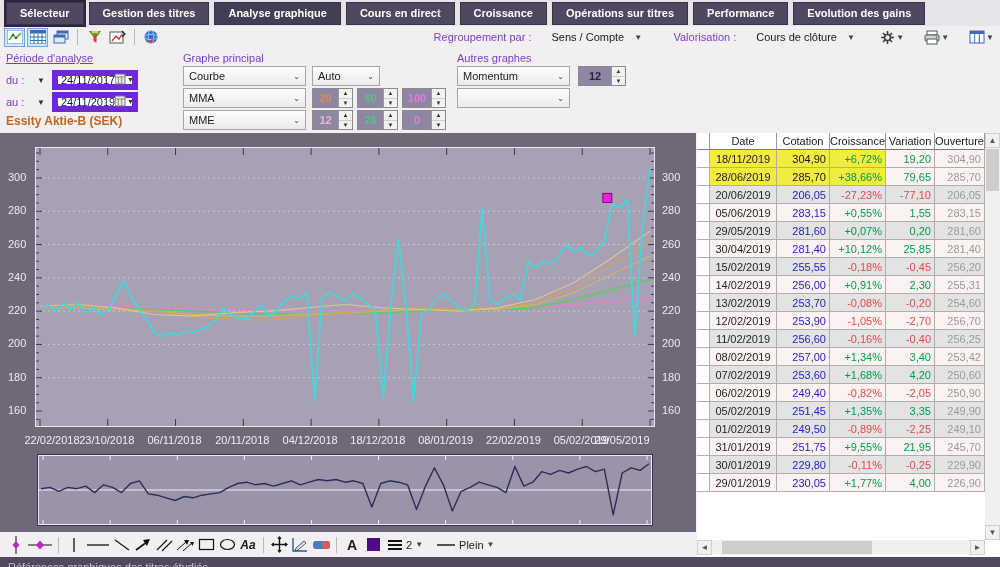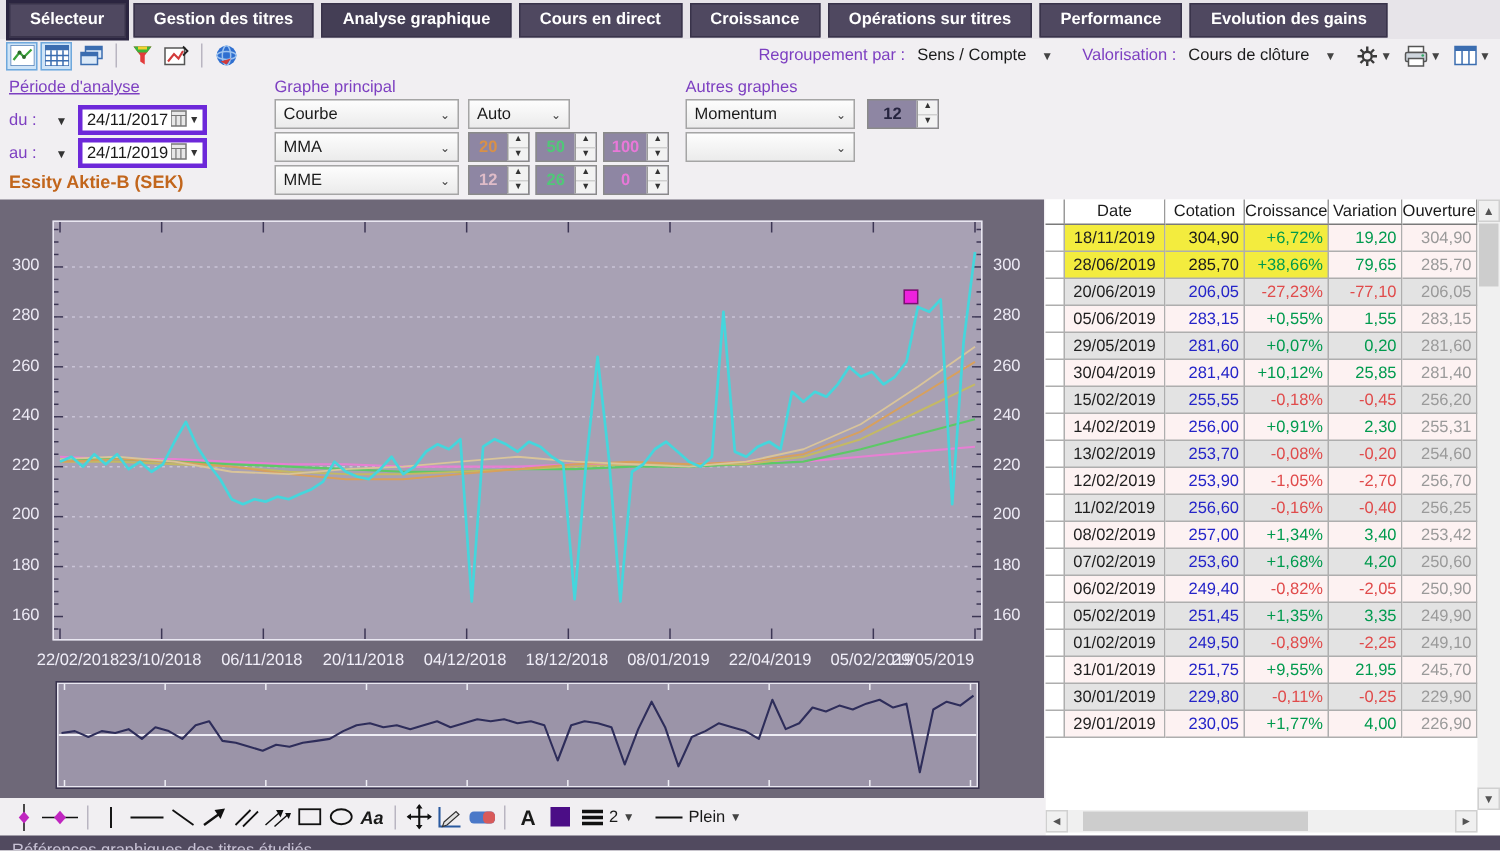--- a/index.html
+++ b/index.html
@@ -15,40 +15,40 @@
   .tab { background:#4f4860; color:#fff; font-weight:bold; font-size:11px;
     padding:4px 13px 5px; border:1px solid #39334a; white-space:nowrap; cursor:default; }
   .tab.focused { box-shadow:0 0 0 2px #2b2540; }
   .tab.active { background:#443e55; }
   
   .toolbar { position:absolute; top:26px; left:0; width:1000px; height:22px;
     display:flex; align-items:center; padding-left:4px; gap:2px; }
   .tbtn { width:21px; height:19px; display:flex; align-items:center; justify-content:center; }
   .tbtn.pressed { background:#cfe4f7; border:1px solid #6fa8dc; }
   .vsep { width:1px; height:16px; background:#b9b5c1; margin:0 4px; }
-  .toolbar-right { margin-left:auto; display:flex; align-items:center; gap:4px; margin-right:4px; }
+  .toolbar-right { margin-left:auto; display:flex; align-items:center; gap:16px; margin-right:4px; }
   .plabel { color:#7d3fc1; }
   .flatsel { display:flex; align-items:center; gap:10px; padding:2px 4px; min-width:110px; }
   .dropchev { font-size:8px; color:#444; }
   .iconbtn { display:flex; align-items:center; gap:1px; padding:1px 2px; }
   
   .controls { position:absolute; top:48px; left:0; width:1000px; height:85px; }
   .seclabel { color:#7d3fc1; }
   .u { text-decoration:underline; }
   .row { position:absolute; display:flex; align-items:center; gap:4px; }
   .select { height:20px; background:linear-gradient(#fdfdfd,#ebebeb); border:1px solid #a5a5a5;
     display:flex; align-items:center; justify-content:space-between; padding:0 5px; }
   .spin { height:20px; display:flex; border:1px solid #8a8a8a; background:#8e86a3; }
   .spin .val { flex:1; text-align:center; line-height:18px; font-weight:bold; }
   .spin .arrows { width:14px; background:#f2f2f2; border-left:1px solid #9a9a9a;
     display:flex; flex-direction:column; }
   .spin .arrows span { flex:1; font-size:6px; line-height:9px; text-align:center; color:#333;
     border-bottom:1px solid #cfcfcf; }
   .spin .arrows span:last-child { border-bottom:none; }
-  .datefield { height:20px; width:86px; background:#fff; border:3px solid #6d28d9;
+  .datefield { height:20px; width:86px; background:#fff; border:6px solid #6d28d9;
     display:flex; align-items:center; justify-content:space-between; padding:0 3px; }
   .minidrop { font-size:8px; color:#333; padding:0 3px; }
   .instrument { color:#c2661c; font-weight:bold; font-size:12px; }
   
   .chart-panel { position:absolute; top:133px; left:0; width:696px; height:399px;
     background:#6e6878; overflow:hidden; }
   .plot { position:absolute; left:35px; top:14px; width:620px; height:280px;
     background:#a8a1b4; border:1px solid #e9e7f1; }
   .ylab { position:absolute; color:#ece9f4; font-size:11px; }
   .xlab { position:absolute; top:301px; color:#f0eef8; font-size:11px; transform:translateX(-50%); white-space:nowrap; }
@@ -441,21 +441,21 @@
         <rect x="566.8" y="45.4" width="9" height="9" fill="#ee22dd" stroke="#7a1070"></rect>
       </svg></div>
   <div id="xlabels">
       <span class="xlab" style="left: 52px;">22/02/2018</span>
       <span class="xlab" style="left: 106.778px;">23/10/2018</span>
       <span class="xlab" style="left: 174.556px;">06/11/2018</span>
       <span class="xlab" style="left: 242.333px;">20/11/2018</span>
       <span class="xlab" style="left: 310.111px;">04/12/2018</span>
       <span class="xlab" style="left: 377.889px;">18/12/2018</span>
       <span class="xlab" style="left: 445.667px;">08/01/2019</span>
-      <span class="xlab" style="left: 513.444px;">22/04/2019</span>
+      <span class="xlab" style="left: 513.444px;">22/02/2019</span>
       <span class="xlab" style="left: 581.222px;">05/02/2019</span>
       <span class="xlab" style="left: 622px;">29/05/2019</span>
     </div>
   <div class="subplot"><svg id="subsvg" width="612" height="68">
         <line x1="0" x2="612" y1="34" y2="34" stroke="#efeef5" stroke-width="1.2"></line>
         <line x1="4" x2="4" y1="0" y2="4" stroke="#efeef5"></line>
         <line x1="4" x2="4" y1="64" y2="68" stroke="#efeef5"></line>
         <line x1="71.11111111111111" x2="71.11111111111111" y1="0" y2="4" stroke="#efeef5"></line>
         <line x1="71.11111111111111" x2="71.11111111111111" y1="64" y2="68" stroke="#efeef5"></line>
         <line x1="138.22222222222223" x2="138.22222222222223" y1="0" y2="4" stroke="#efeef5"></line>

